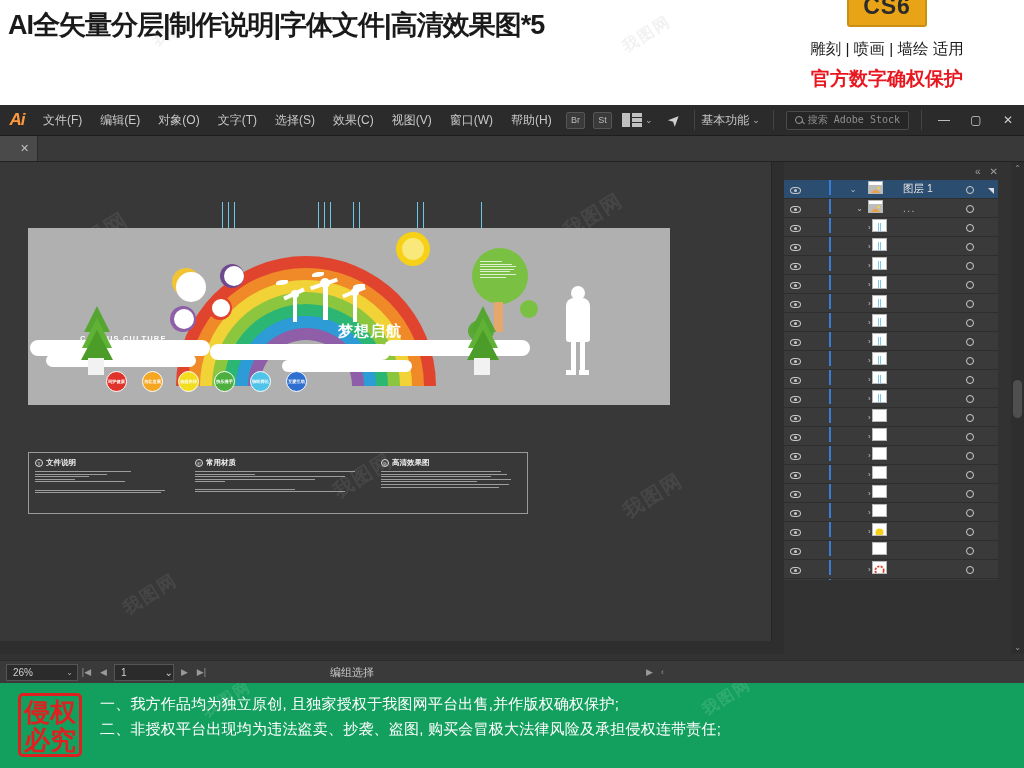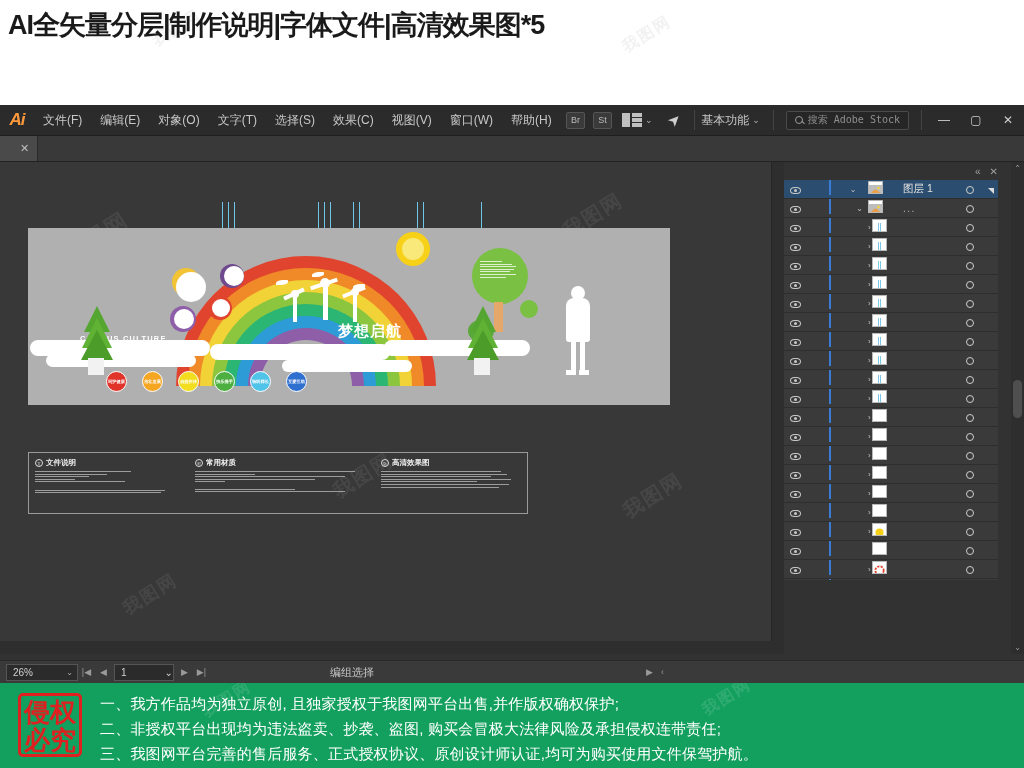--- a/index.html
+++ b/index.html
@@ -270,20 +270,25 @@
 </head>
 <body>
 
 <div class="page">
 
   <div class="promo">
     <div class="wm" style="left:150px; top:18px;">我图网</div>
     <div class="wm" style="left:620px; top:24px;">我图网</div>
     <div class="promo-left">
       <div class="promo-title">AI全矢量分层|制作说明|字体文件|高清效果图*5</div>
+    </div>
+    <div class="promo-right">
+      <div class="cs6-badge">CS6</div>
+      <div class="promo-r1">雕刻 | 喷画 | 墙绘 适用</div>
+      <div class="promo-r2">官方数字确权保护</div>
     </div>
   </div>
 
   <div class="ai-win">
 
     <div class="menubar">
       <div class="ai-logo">Ai</div>
       <div class="menu-item">文件(F)</div>
       <div class="menu-item">编辑(E)</div>
       <div class="menu-item">对象(O)</div>
@@ -833,17 +838,16 @@
 
   <div class="greenbar">
     <div class="wm" style="left:200px; top:6px; color:rgba(255,255,255,0.12);">我图网</div>
     <div class="wm" style="left:700px; top:4px; color:rgba(255,255,255,0.12);">我图网</div>
     <div class="gb-seal">
       <span>侵权必究</span>
     </div>
     <div class="gb-lines">
       <div class="gb-ln">一、我方作品均为独立原创, 且独家授权于我图网平台出售,并作版权确权保护;</div>
       <div class="gb-ln">二、非授权平台出现均为违法盗卖、抄袭、盗图, 购买会冒极大法律风险及承担侵权连带责任;</div>
-      <div class="gb-ln">三、我图网平台完善的售后服务、正式授权协议、原创设计师认证,均可为购买使用文件保驾护航。</div>
     </div>
   </div>
 
 </div>
 
 </body></html>

